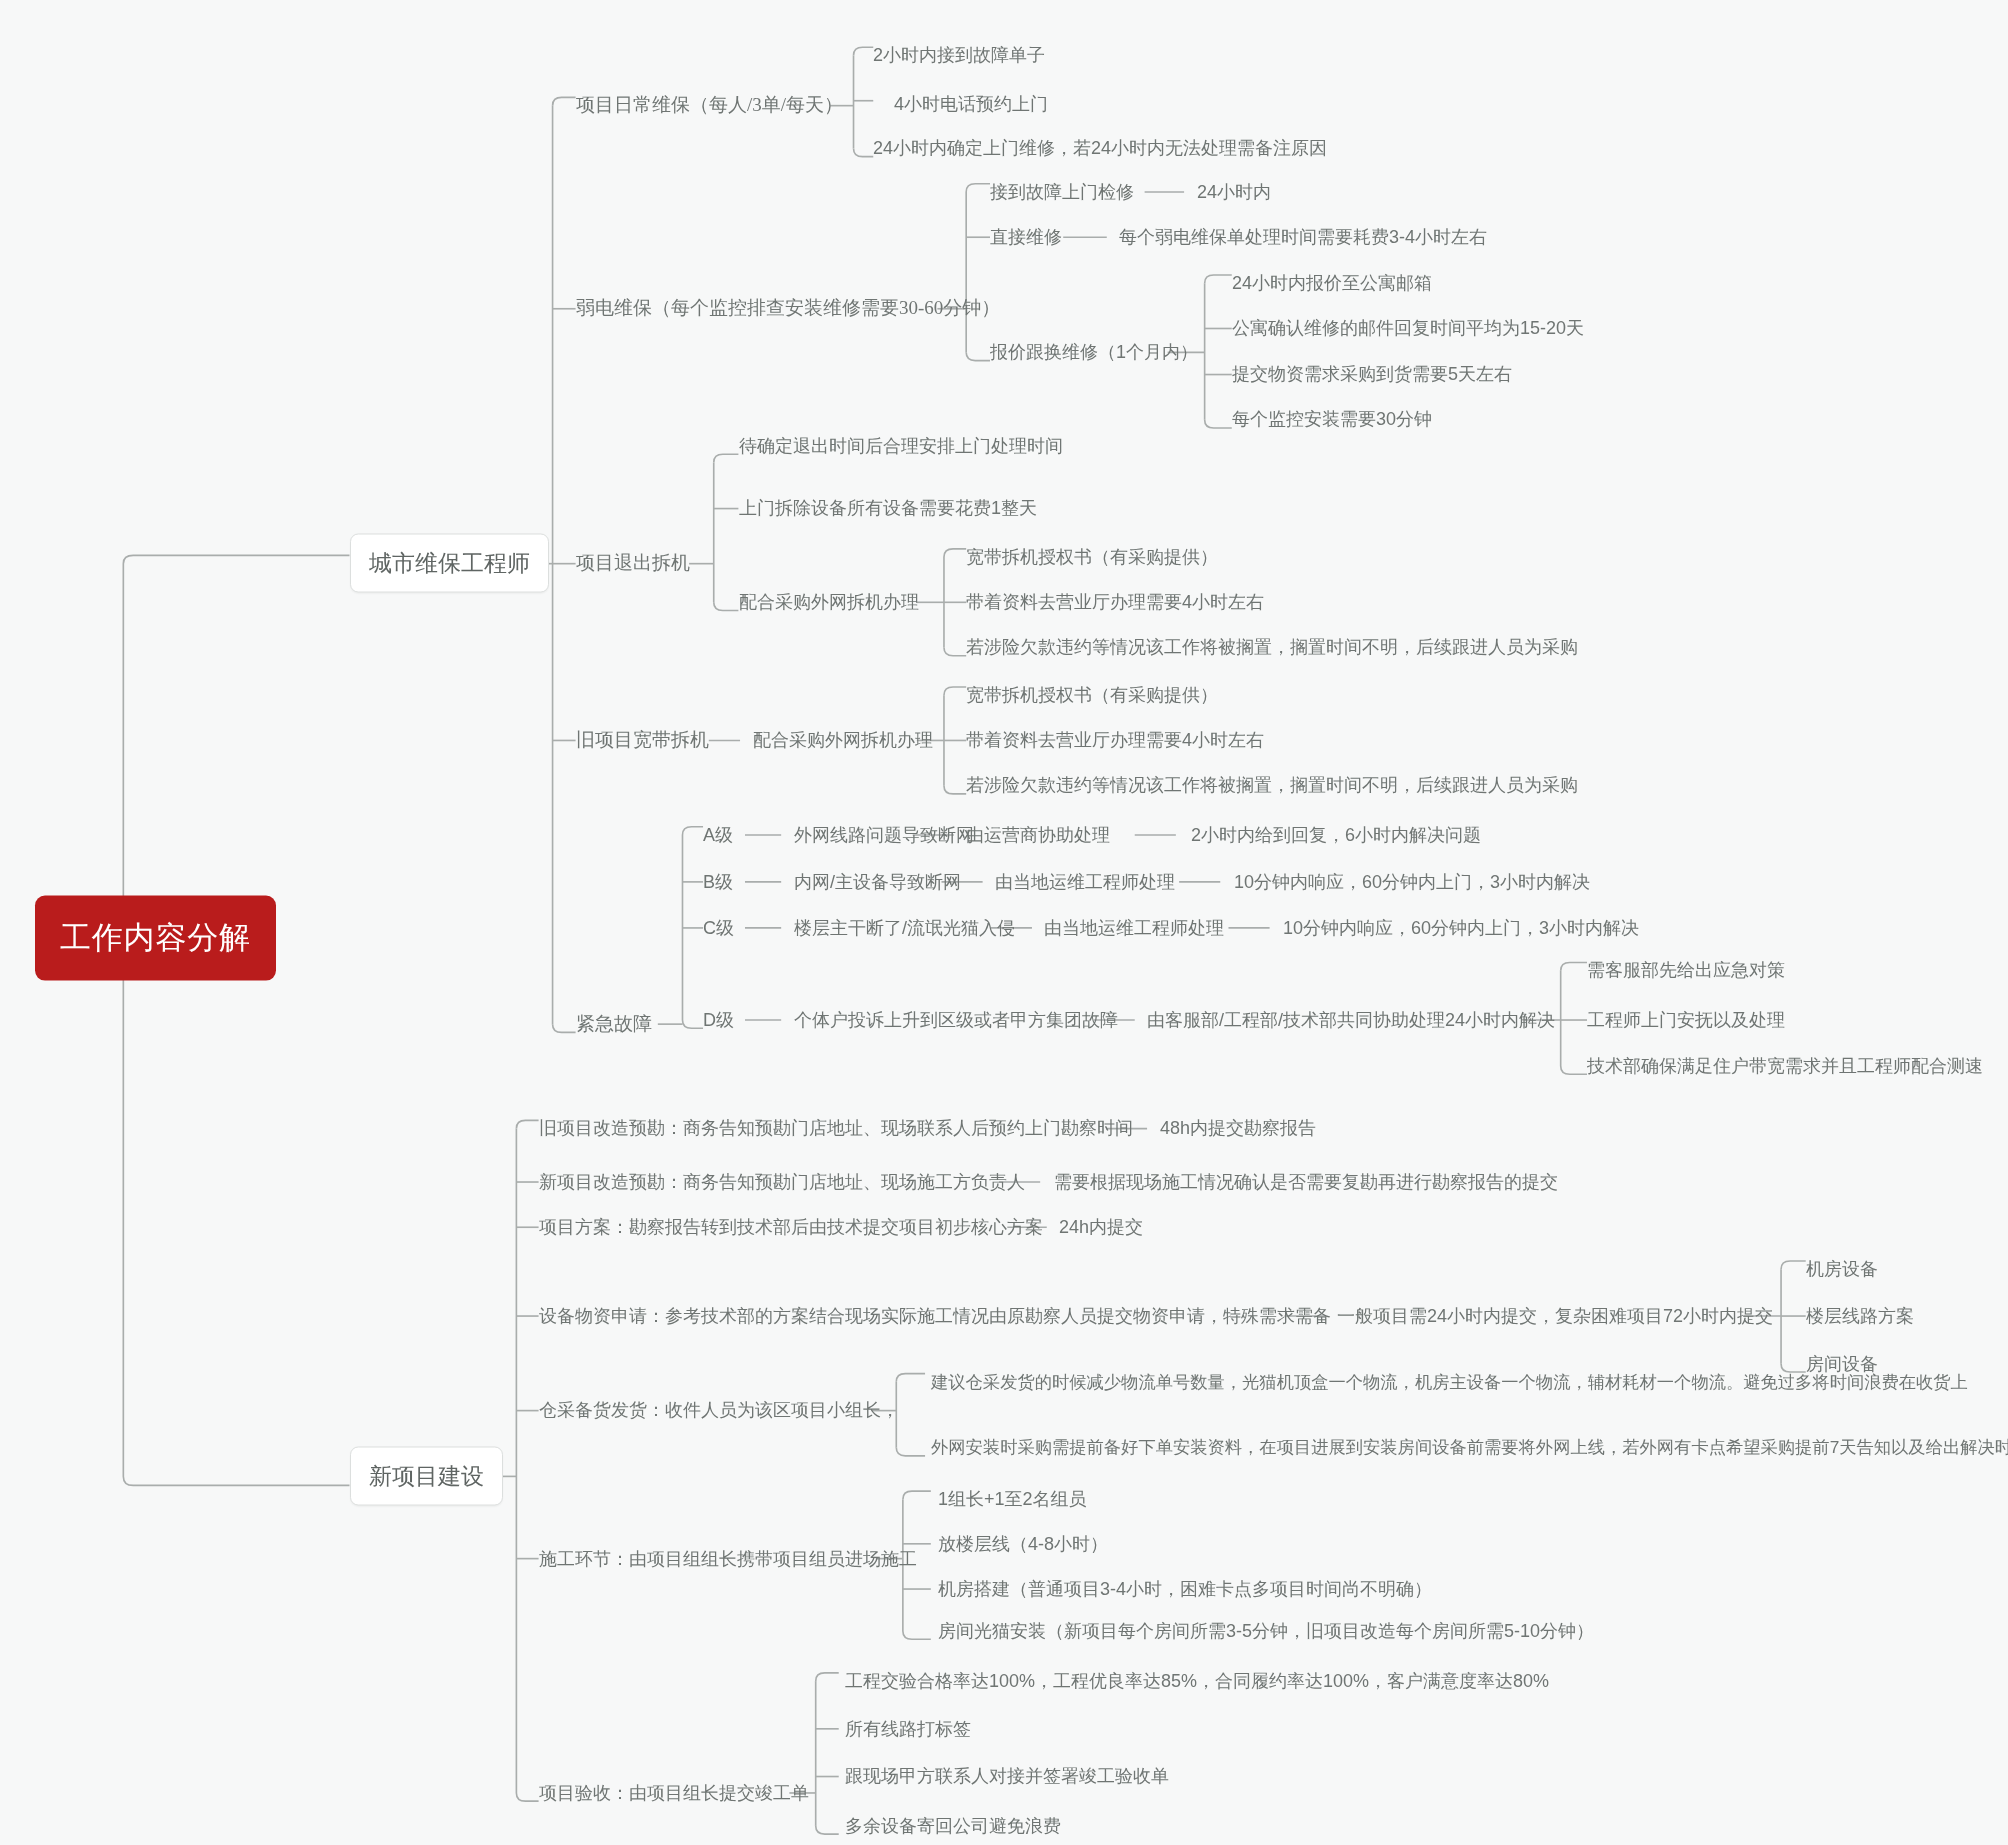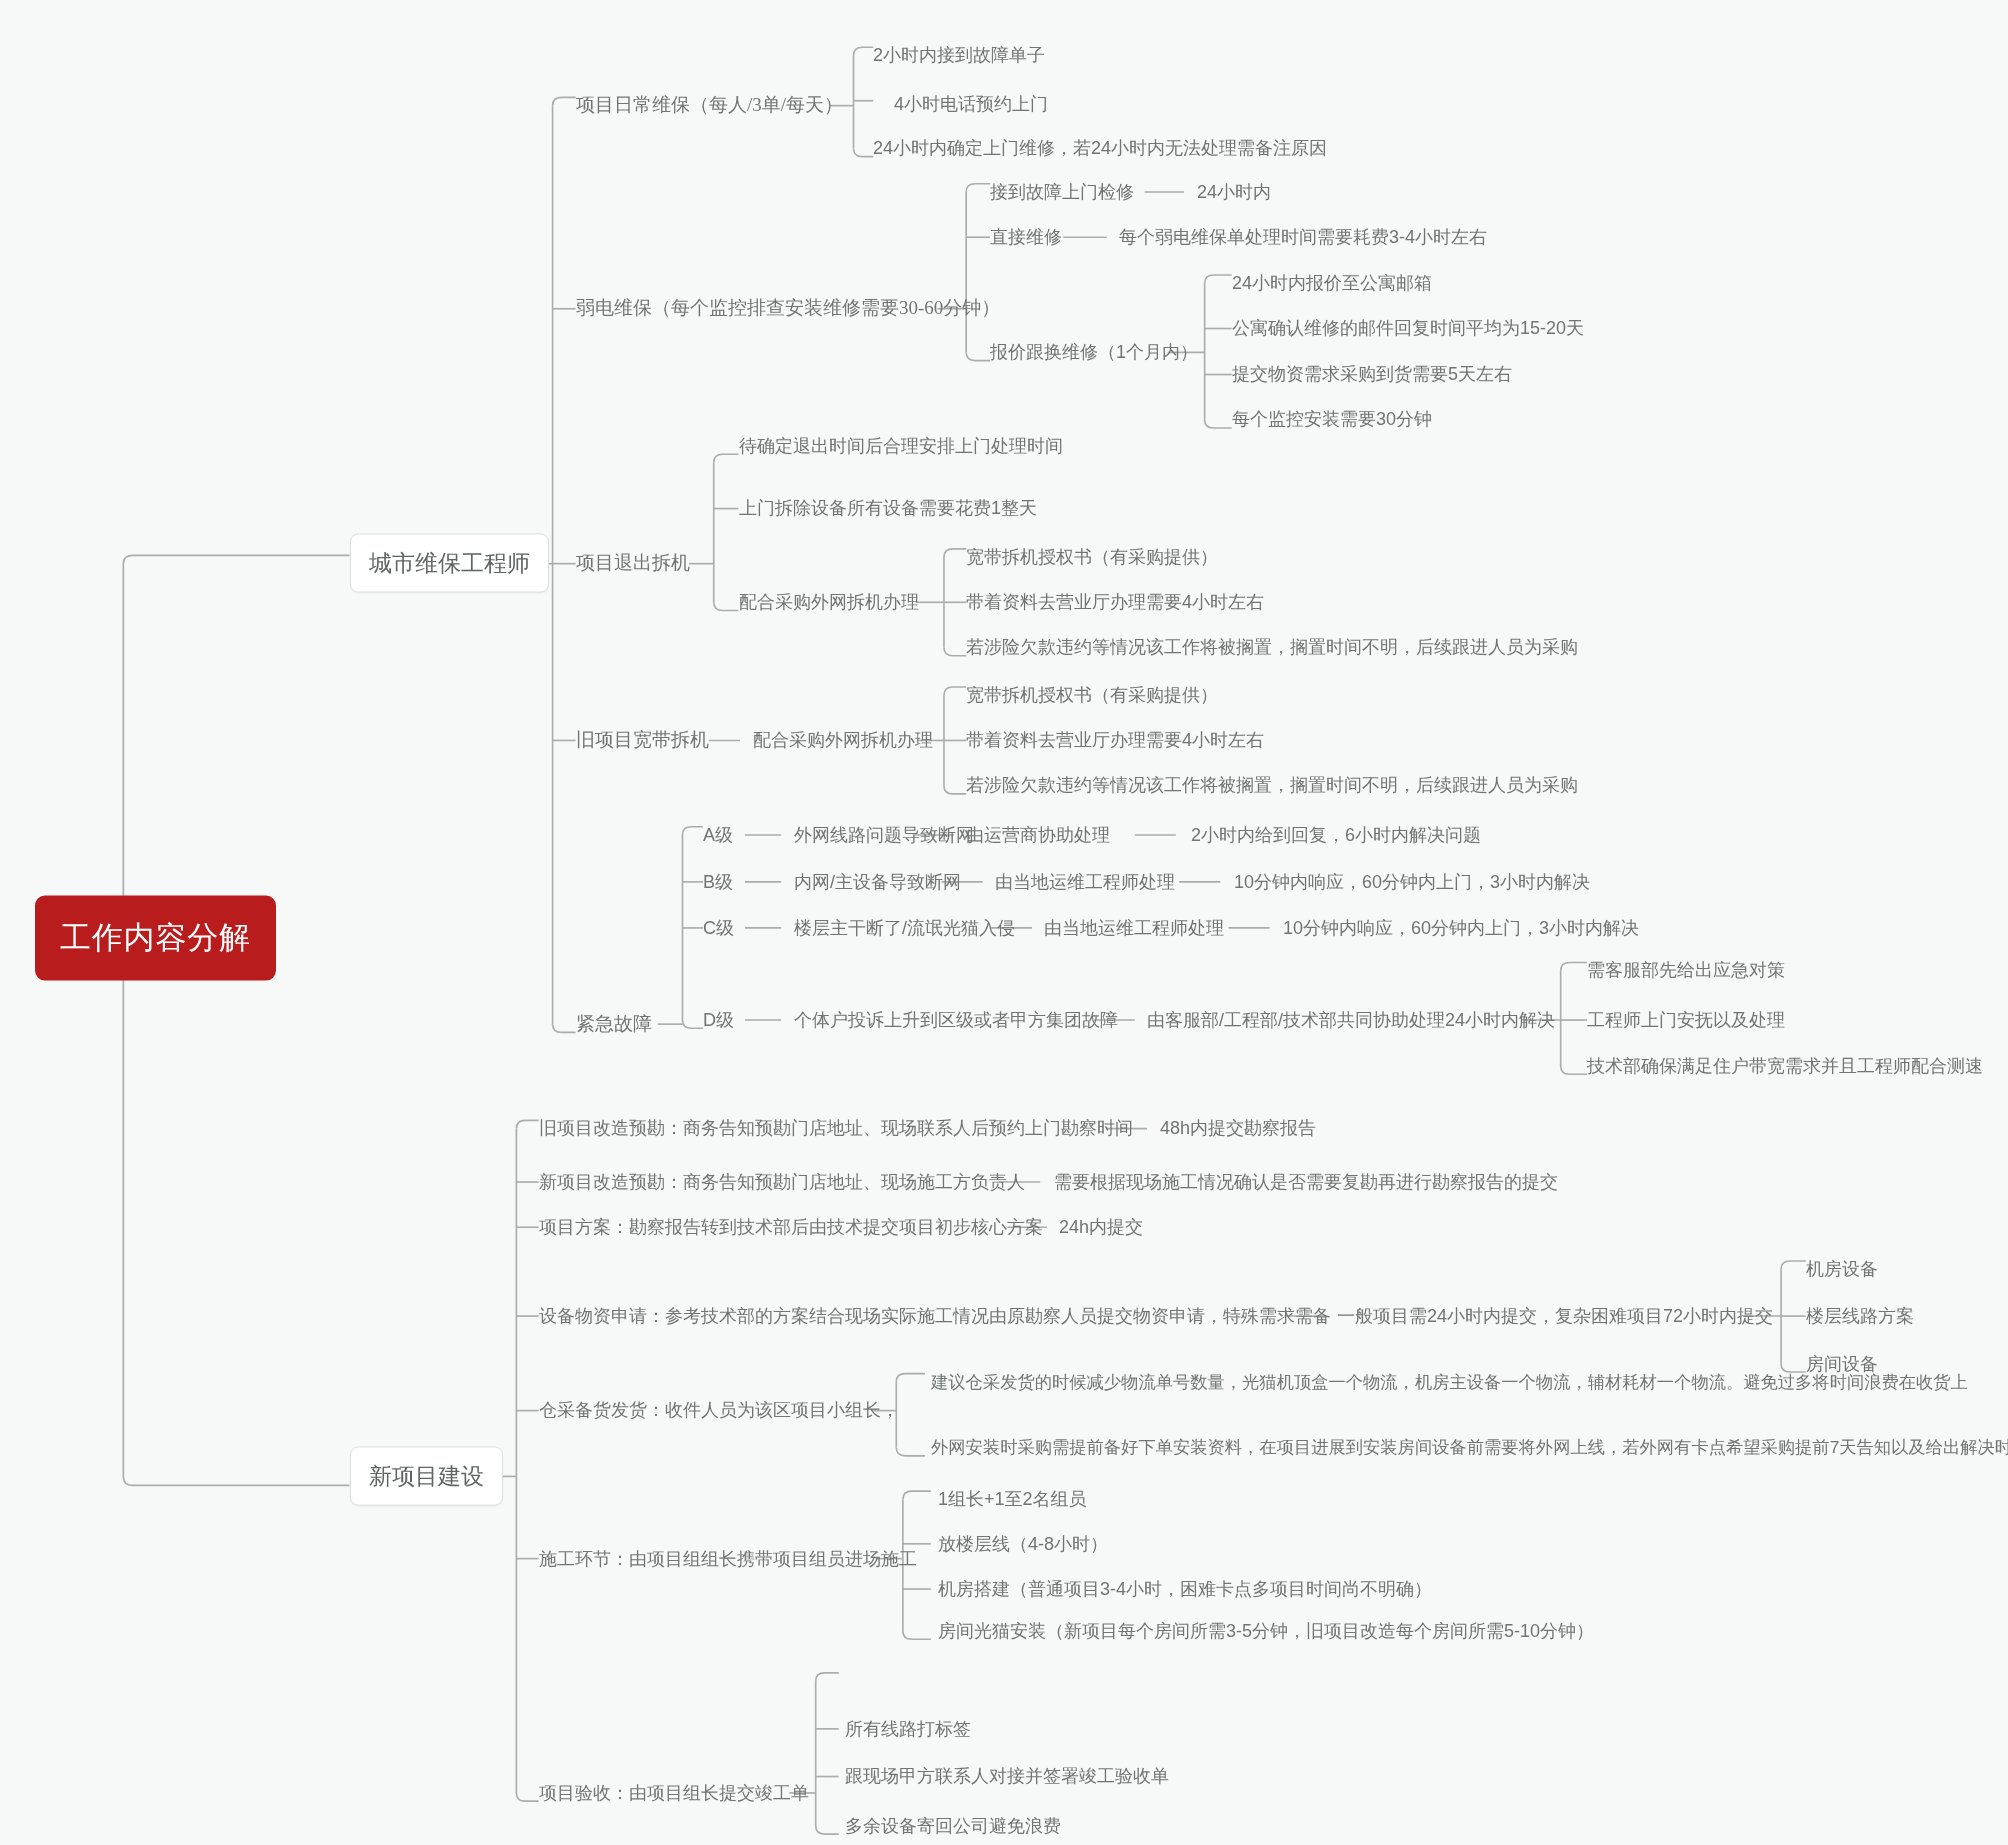--- a/index.html
+++ b/index.html
@@ -273,18 +273,19 @@
   <div class="tnode sz21" style="left:931px;top:1382px;">建议仓采发货的时候减少物流单号数量，光猫机顶盒一个物流，机房主设备一个物流，辅材耗材一个物流。避免过多将时间浪费在收货上</div>
   <div class="tnode sz21" style="left:931px;top:1447px;">外网安装时采购需提前备好下单安装资料，在项目进展到安装房间设备前需要将外网上线，若外网有卡点希望采购提前7天告知以及给出解决时效</div>
 
   <div class="tnode sz22" style="left:539px;top:1559px;">施工环节：由项目组组长携带项目组员进场施工</div>
   <div class="tnode sz22" style="left:938px;top:1499px;">1组长+1至2名组员</div>
   <div class="tnode sz22" style="left:938px;top:1544px;">放楼层线（4-8小时）</div>
   <div class="tnode sz22" style="left:938px;top:1589px;">机房搭建（普通项目3-4小时，困难卡点多项目时间尚不明确）</div>
   <div class="tnode sz22" style="left:938px;top:1631px;">房间光猫安装（新项目每个房间所需3-5分钟，旧项目改造每个房间所需5-10分钟）</div>
 
   <div class="tnode sz22" style="left:539px;top:1793px;">项目验收：由项目组长提交竣工单</div>
+  <div class="tnode sz22" style="left:845px;top:1681px;">工程交验合格率达100%，工程优良率达85%，合同履约率达100%，客户满意度率达80%</div>
   <div class="tnode sz22" style="left:845px;top:1729px;">所有线路打标签</div>
   <div class="tnode sz22" style="left:845px;top:1776px;">跟现场甲方联系人对接并签署竣工验收单</div>
   <div class="tnode sz22" style="left:845px;top:1826px;">多余设备寄回公司避免浪费</div>
 
 </div>
 
 
 </body></html>

